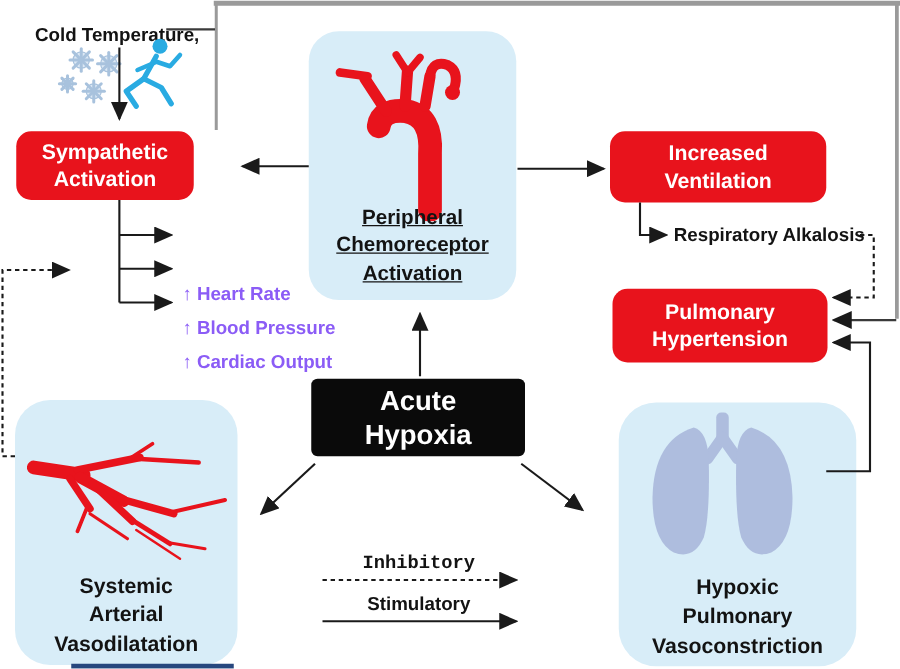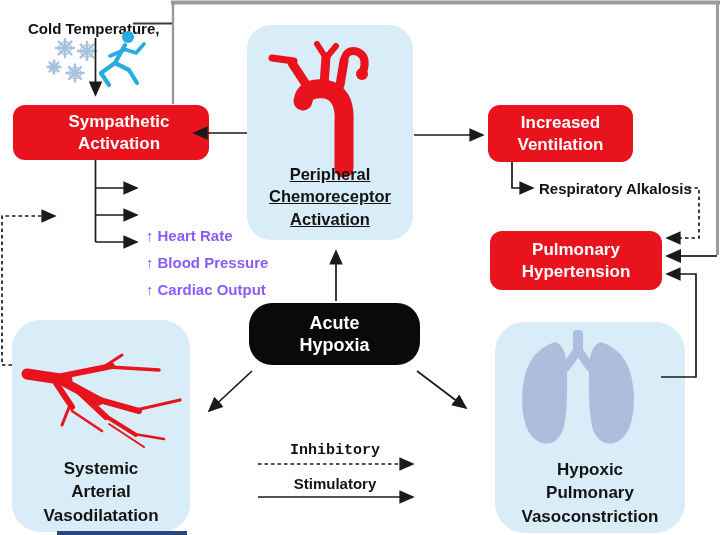--- a/index.html
+++ b/index.html
@@ -1,21 +1,21 @@
 <!DOCTYPE html>
 <html style="--box-red: #e8131c; --box-black: #0a0a0a; --panel-blue: #d8edf8; --lungs-blue: #aebdde; --runner-blue: #29abe2; --connector-grey: #9a9a9a; --strip-blue: #27477e;"><head>
 <meta charset="utf-8">
 <style>
   html,body{margin:0;padding:0;background:#fff;}
   .canvas{position:relative;width:720px;height:535px;background:#ffffff;overflow:hidden;
           font-family:"Liberation Sans",sans-serif;font-weight:bold;}
   .node{position:absolute;display:flex;flex-direction:column;align-items:center;justify-content:center;
         text-align:center;line-height:1.25;}
   .node-red{background:var(--box-red,#e8131c);color:#ffffff;border-radius:12px;font-size:17px;}
-  .node-black{background:var(--box-black,#0a0a0a);color:#ffffff;border-radius:23px;font-size:18px;}
+  .node-black{background:var(--box-black,#0a0a0a);color:#ffffff;border-radius:5px;font-size:22px;}
   .panel{position:absolute;background:var(--panel-blue,#d8edf8);border-radius:26px;}
   .panel-caption{position:absolute;left:0;right:0;text-align:center;color:#131313;
                  font-size:16.5px;line-height:1.38;}
   .free-label{position:absolute;color:#131313;}
   .trigger{left:28px;top:19px;font-size:15px;line-height:1.32;}
   .effect-row{position:absolute;left:146px;font-size:15px;color:#8b5cf6;white-space:nowrap;margin-top:48px;}
   .effect-row .up{margin-right:4px;}
   .resp-alk{left:539px;top:180px;font-size:15px;white-space:nowrap;}
   .legend-label{position:absolute;width:160px;text-align:center;font-size:15px;color:#131313;}
   .overlay{position:absolute;left:0;top:0;pointer-events:none;}
@@ -83,21 +83,21 @@
     <g>
       <circle cx="88" cy="11" r="6" fill="var(--runner-blue,#29abe2)"></circle>
       <path class="runner" stroke-width="4.2" d="M85 19 L75 37"></path>
       <path class="runner" stroke-width="3.6" d="M84 23 L96 27 L104 18"></path>
       <path class="runner" stroke-width="3.6" d="M84 24 L70 30"></path>
       <path class="runner" stroke-width="4.2" d="M75 37 L89 44 L97 57"></path>
       <path class="runner" stroke-width="4.2" d="M75 37 L61 47 L69 59"></path>
     </g>
   </svg>
 
-  <div class="node node-red" style="left:13px;top:105px;width:180px;height:55px;padding-left:16px;">
+  <div class="node node-red" style="left:13px;top:105px;width:142px;height:55px;">
     <div>Sympathetic</div>
     <div>Activation</div>
   </div>
 
   <div class="effect-row" style="top:179px;">
     <span class="up">↑</span><span>Heart Rate</span>
   </div>
   <div class="effect-row" style="top:206px;">
     <span class="up">↑</span><span>Blood Pressure</span>
   </div>
@@ -117,21 +117,21 @@
       <path class="art" stroke-width="8" d="M97 34 Q99 21 111 25 Q121 30 116 45"></path>
       <circle class="artf" cx="115" cy="47" r="6"></circle>
     </svg>
     <div class="panel-caption" style="bottom:9px;text-decoration:underline;">
       <div>Peripheral</div>
       <div>Chemoreceptor</div>
       <div>Activation</div>
     </div>
   </div>
 
-  <div class="node node-red" style="left:488px;top:105px;width:145px;height:57px;">
+  <div class="node node-red" style="left:488px;top:105px;width:173px;height:57px;">
     <div>Increased</div>
     <div>Ventilation</div>
   </div>
 
   <div class="free-label resp-alk">Respiratory Alkalosis</div>
 
   <div class="node node-red" style="left:490px;top:231px;width:172px;height:59px;">
     <div>Pulmonary</div>
     <div>Hypertension</div>
   </div>

